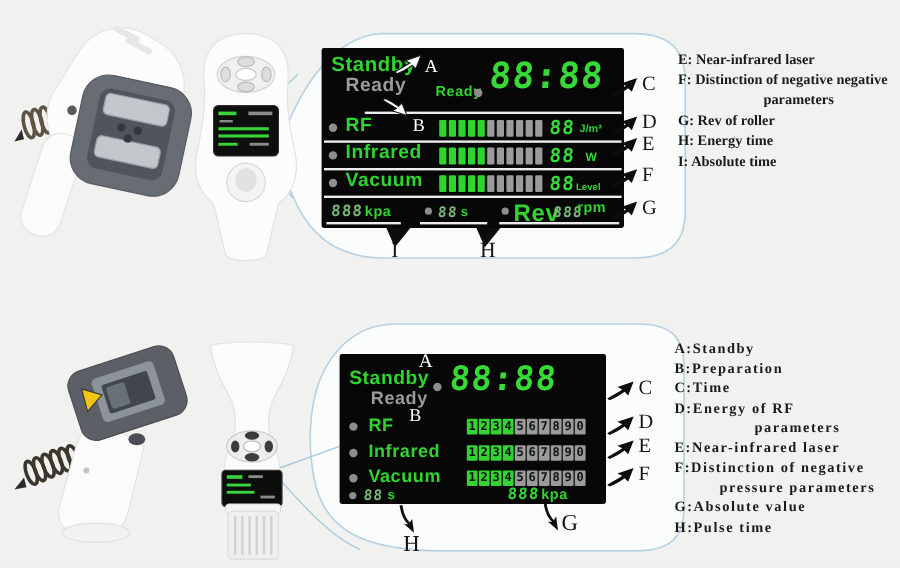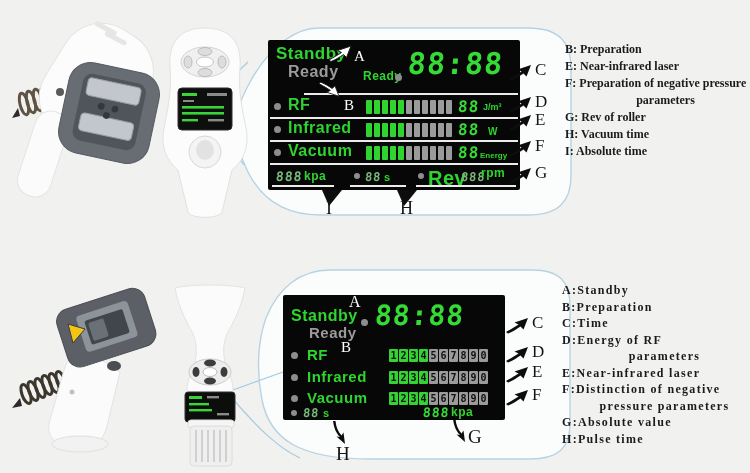--- a/index.html
+++ b/index.html
@@ -230,21 +230,21 @@
         <span class="seg on"></span>
         <span class="seg on"></span>
         <span class="seg"></span>
         <span class="seg"></span>
         <span class="seg"></span>
         <span class="seg"></span>
         <span class="seg"></span>
         <span class="seg"></span>
       </div>
   <div class="seg7" style="left:190px;top:103px;font-size:16px">88</div>
-  <div class="gunit" style="left:212px;top:111px;font-size:8px">Energy</div>
+  <div class="gunit" style="left:212px;top:111px;font-size:8px">Level</div>
   <div class="uline" style="left:2px;top:123px;width:248px"></div>
 
   <div class="seg7 dim" style="left:8px;top:129px;font-size:13px">888</div>
   <div class="glabel" style="left:36px;top:129px;font-size:12px">kpa</div>
   <div class="uline" style="left:4px;top:145px;width:62px"></div>
   <span class="dot sm" style="left:86px;top:133px"></span>
   <div class="seg7 dim" style="left:97px;top:130px;font-size:12px">88</div>
   <div class="glabel" style="left:116px;top:131px;font-size:11px">s</div>
   <div class="uline" style="left:82px;top:145px;width:56px"></div>
   <span class="dot sm" style="left:150px;top:133px"></span>
@@ -282,26 +282,25 @@
   <svg width="24" height="17" viewBox="0 0 24 17">
         <use href="#p-arrne" fill="#0d0d0d"></use>
       </svg>
   <span class="bletter">G</span>
     </div>
 
 <span class="freeletter" style="left:326px;top:198px">I</span>
 <span class="freeletter" style="left:400px;top:198px">H</span>
 
 <div class="legend" style="left:565px;top:41px;width:186px">
-  <div>B: Preparation</div>
   <div>E: Near-infrared laser</div>
-  <div>F: Preparation of negative pressure</div>
+  <div>F: Distinction of negative negative</div>
   <div class="cont">parameters</div>
   <div>G: Rev of roller</div>
-  <div>H: Vacuum time</div>
+  <div>H: Energy time</div>
   <div>I: Absolute time</div>
 </div>
 
 <div class="panel" style="left:283px;top:295px;width:222px;height:125px">
   <span class="wletter" style="left:66px;top:-2px;font-size:16px">A</span>
   <div class="glabel" style="left:8px;top:12px;font-size:16px">Standby</div>
   <div class="glabel gray" style="left:26px;top:29px;font-size:15px">Ready</div>
   <span class="dot" style="left:78px;top:24px"></span>
   <div class="seg7" style="left:92px;top:4px;font-size:28px">88:88</div>
   <span class="wletter" style="left:58px;top:44px">B</span>

